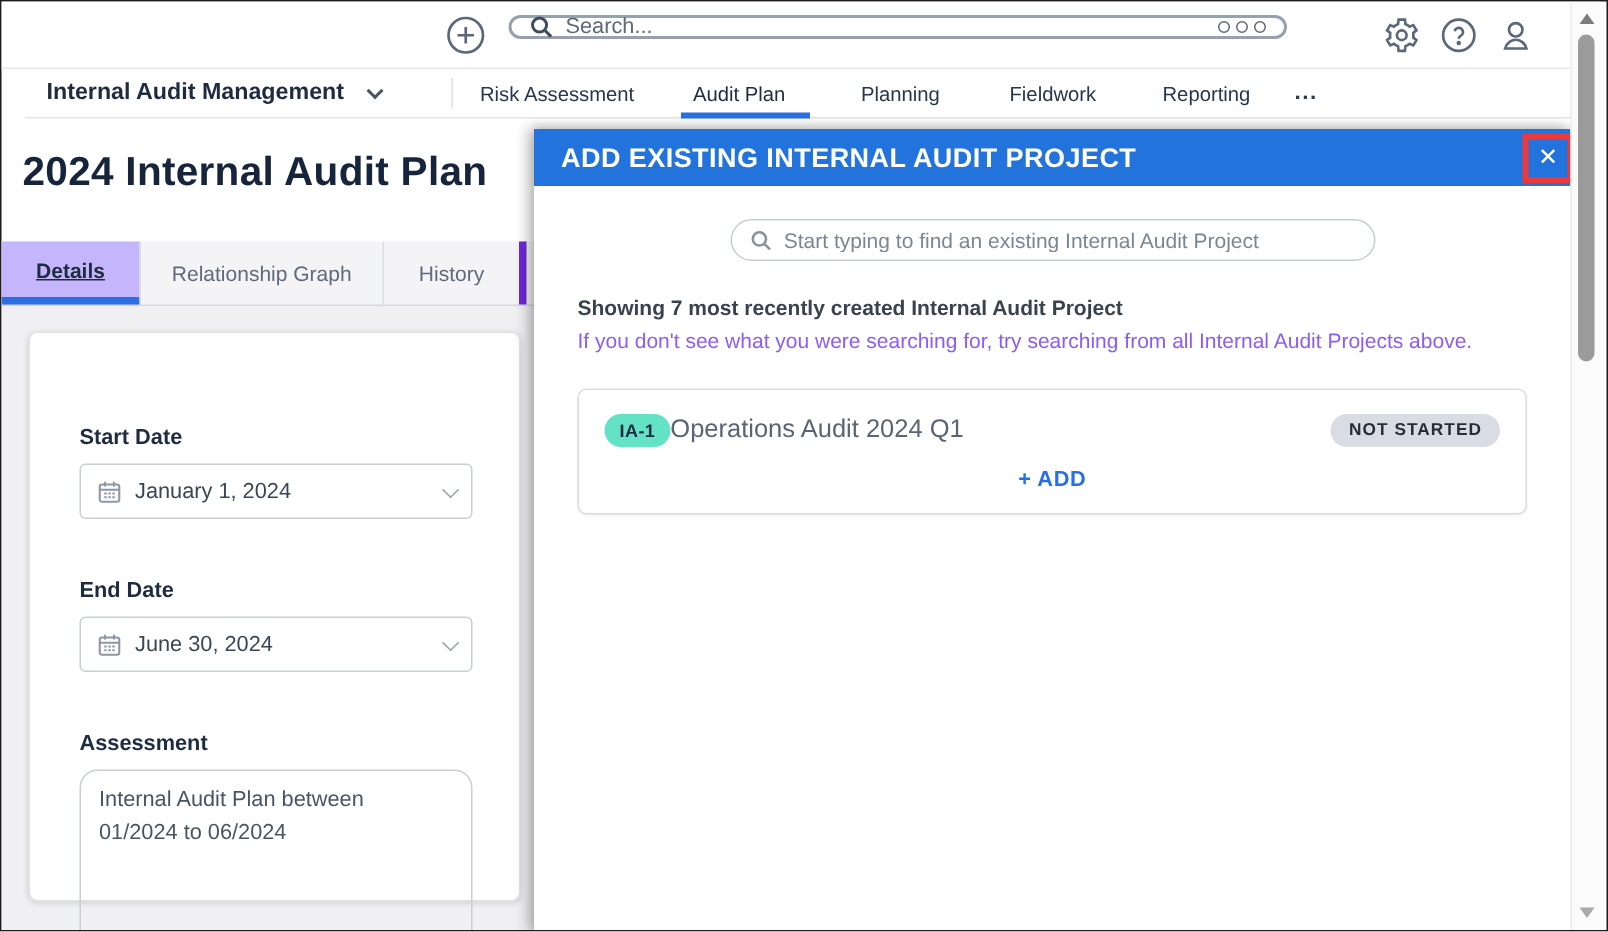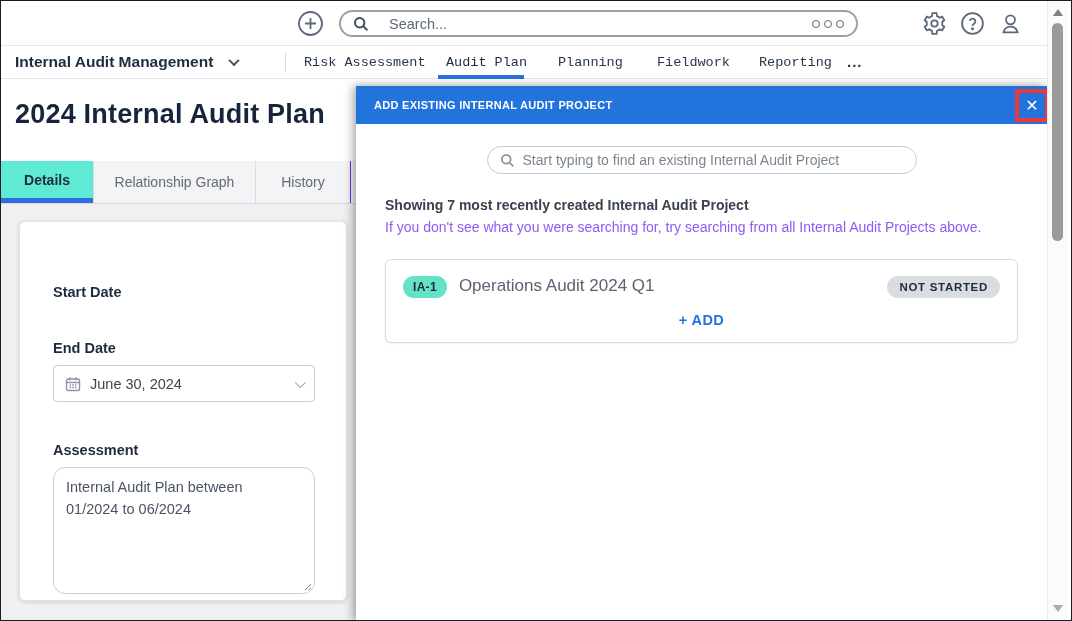--- a/index.html
+++ b/index.html
@@ -5,69 +5,69 @@
   * { margin:0; padding:0; box-sizing:border-box; }
   html,body { background:#e9e9e9; }
   .window {
     position:relative; width:1072px; height:621px; background:#fff;
     border:1px solid #1c1c1c; overflow:hidden;
     font-family:"Liberation Sans", sans-serif;
   }
   
   .topbar { position:absolute; left:0; top:0; width:1046px; height:45px; background:#fff; border-bottom:1px solid #e7e9ec; }
   .plus-btn { position:absolute; left:296px; top:9px; width:27px; height:27px; cursor:pointer; }
-  .search-pill { position:absolute; left:338px; top:9px; width:519px; height:27px; border:2px solid #97a1ad; border-radius:15px; display:flex; align-items:center; gap:20px; padding:0 12px; background:#fff; }
+  .search-pill { position:absolute; left:338px; top:9px; width:519px; height:16px; border:2px solid #97a1ad; border-radius:15px; display:flex; align-items:center; gap:8px; padding:0 12px; background:#fff; }
   .search-pill input { border:none; outline:none; flex:1; font-size:14.5px; color:#44505e; font-family:inherit; background:transparent; }
   .search-pill input::placeholder { color:#5d6977; }
   .dots { display:flex; gap:4px; align-items:center; cursor:pointer; }
   .dot { width:8px; height:8px; border:1.5px solid #5d6977; border-radius:50%; }
   .top-icon { position:absolute; top:10px; width:25px; height:25px; cursor:pointer; }
   .ic-gear { left:921px; } .ic-help { left:959px; } .ic-user { left:997px; }
   
-  .navbar { position:absolute; left:0; top:45px; width:1046px; height:33px; background:#fff; border-bottom:1px solid #e2e5e9; }
+  .navbar { position:absolute; left:16px; top:45px; width:1046px; height:33px; background:#fff; border-bottom:1px solid #e2e5e9; }
   .brand { position:absolute; left:14px; top:0; height:32px; display:flex; align-items:center; gap:17px; cursor:pointer; }
   .brand-label { font-size:15.5px; font-weight:700; color:#1e2c40; }
   .chev { width:8px; height:8px; border-right:2px solid #4a5562; border-bottom:2px solid #4a5562; transform:rotate(45deg) translate(-1px,-1px); }
   .nav-divider { position:absolute; left:284px; top:6px; width:1px; height:20px; background:#dbdfe3; }
-  .nav-tab { position:absolute; top:0; height:32px; display:flex; align-items:center; font-size:13.5px; color:#27374b; cursor:pointer;font-family:Liberation Mono, monospace; }
+  .nav-tab { position:absolute; top:0; height:32px; display:flex; align-items:center; font-size:13.5px; color:#27374b; cursor:pointer; }
   .nt0 { left:303px; } .nt1 { left:445px; color:#1e2c40; } .nt2 { left:557px; } .nt3 { left:656px; } .nt4 { left:758px; }
   .nav-more { position:absolute; left:846px; top:0; height:30px; display:flex; align-items:center; font-size:15px; font-weight:700; letter-spacing:1px; color:#2a3a4c; cursor:pointer; }
   .nav-underline { position:absolute; left:437px; top:29px; width:86px; height:4px; background:#2b6fe0; }
   
   .content-lower { position:absolute; left:0; top:203px; width:356px; height:418px; background:#f0f0f2; }
   .page-title { position:absolute; left:14px; top:98px; font-size:27px; font-weight:700; color:#16243c; letter-spacing:.2px; }
   .tabstrip { position:absolute; left:0; top:160px; width:356px; height:43px; background:#f4f4f6; border-bottom:1px solid #d5d8dc; display:flex; }
   .ptab { height:100%; display:flex; align-items:center; justify-content:center; font-size:14px; color:#5f6b7a; cursor:pointer; }
-  .ptab-details { width:92px; background:#5eead4; color:#1e2c40; font-weight:700; border-bottom:5px solid #2b6fe0; }
+  .ptab-details { width:92px; background:#c4b5fd; color:#1e2c40; font-weight:700; border-bottom:5px solid #2b6fe0;text-decoration:underline; }
   .ptab-rel { width:163px; border-left:1px solid #dadde0; border-right:1px solid #dadde0; }
-  .ptab-hist { width:95px; border-right:1px solid #6d28d9; }
+  .ptab-hist { width:95px; border-right:5px solid #6d28d9; }
   .panel { position:absolute; left:18px; top:220px; width:328px; height:380px; background:#fff; border:1px solid #e3e3e5; border-radius:6px; box-shadow:0 1px 4px rgba(0,0,0,.14); padding:22px 14px 0 33px; }
   .field-label { font-size:14.5px; font-weight:700; color:#1e2c40; margin-bottom:9px;margin-top:40px; }
   .select-field { width:262px; height:37px; border:1px solid #c9ced5; border-radius:4px; display:flex; align-items:center; gap:9px; padding:0 11px; background:#fff; margin-bottom:26px; cursor:pointer; }
   .select-field .value { font-size:14.5px; color:#3b4654; flex:1; }
   .chev-sm { width:8px; height:8px; border-right:1.5px solid #9aa3ae; border-bottom:1.5px solid #9aa3ae; transform:rotate(45deg) translateY(-2px); }
   .desc-box { position:relative; width:262px; height:127px; border:1px solid #c9ced5; border-radius:12px; }
   .desc-box textarea { width:100%; height:100%; border:none; outline:none; resize:none; background:transparent; padding:9px 12px; font-family:inherit; font-size:14.5px; line-height:1.5; color:#4a5563; }
   .grip { position:absolute; right:2px; bottom:2px; cursor:nwse-resize; }
   
   .modal { position:absolute; left:355px; top:85px; width:691px; height:536px; background:#fff; box-shadow:-4px 0 9px rgba(0,0,0,.26), 0 -2px 6px rgba(0,0,0,.12); }
   .modal-header { height:38px; background:#2273dc; display:flex; align-items:center; padding:0 18px; position:relative; }
-  .modal-title { color:#fff; font-size:11px; font-weight:700; letter-spacing:.3px; }
+  .modal-title { color:#fff; font-size:18px; font-weight:700; letter-spacing:.3px; }
   .close-wrap { position:absolute; right:-2px; top:3px; width:34px; height:33px; border:4px solid #e8393c; display:flex; align-items:center; justify-content:center; }
   .close-btn { color:#fff; font-size:16px; line-height:1; cursor:pointer; }
   .modal-search { margin:22px auto 0; width:430px; height:28px; border:1px solid #c6ccd3; border-radius:14px; display:flex; align-items:center; gap:8px; padding:0 12px; }
   .modal-search input { border:none; outline:none; flex:1; font-size:14px; color:#be185d; font-family:inherit; background:transparent; }
   .modal-search input::placeholder { color:#7b8693; }
   .results { margin:23px 29px 0; }
   .results-heading { font-size:14px; font-weight:700; color:#39424d; }
   .results-hint { font-size:14px; color:#8b5cf6; margin-top:6px; }
   .project-card { margin:24px 29px 0; border:1px solid #d8dbe0; border-radius:6px; padding:16px 17px 13px; box-shadow:0 1px 2px rgba(0,0,0,.05); background:#fff; }
   .pc-row1 { display:flex; align-items:flex-start; }
   .id-badge { background:#63e2c6; color:#1d2b3f; font-size:12px; font-weight:700; padding:4px 10px; border-radius:12px; letter-spacing:.3px; }
-  .pc-name { margin-left:12px; font-size:17px; color:#5a6472; }
+  .pc-name { margin-left:0; font-size:17px; color:#5a6472; }
   .status-pill { margin-left:auto; background:#d9dce2; color:#232e39; font-size:11.5px; font-weight:700; letter-spacing:.7px; padding:5px 12px; border-radius:12px; }
   .pc-row2 { text-align:center; margin-top:13px; }
   .add-link { color:#2470e8; font-size:14.5px; font-weight:700; letter-spacing:.4px; cursor:pointer; }
   
   .scrollbar { position:absolute; top:0; right:4px; width:20px; height:619px; background:#fbfbfb; border-left:1px solid #ebebeb; }
   .sb-up { position:absolute; top:8px; left:5px; width:0; height:0; border-left:5px solid transparent; border-right:5px solid transparent; border-bottom:7px solid #7d7d7d; cursor:pointer; }
   .sb-thumb { position:absolute; top:22px; left:4px; width:11px; height:218px; background:#9b9b9b; border-radius:6px; cursor:grab; }
   .sb-down { position:absolute; bottom:8px; left:5px; width:0; height:0; border-left:5px solid transparent; border-right:5px solid transparent; border-top:7px solid #a9a9a9; cursor:pointer; }
   svg { display:block; }
 </style>
@@ -145,20 +145,30 @@
   <div class="page-title">2024 Internal Audit Plan</div>
 
   <div class="tabstrip">
     <div class="ptab ptab-details">Details</div>
     <div class="ptab ptab-rel">Relationship Graph</div>
     <div class="ptab ptab-hist">History</div>
   </div>
 
   <div class="panel">
     <div class="field-label">Start Date</div>
+    <div class="select-field">
+      <span>
+        <svg width="16" height="16" viewBox="0 0 16 16" fill="none" stroke="#8e97a3" stroke-width="1.4">
+          <rect x="1.5" y="3" width="13" height="11.5" rx="1.5"></rect>
+          <path d="M1.5 6.5h13M5 1.2v3.2M11 1.2v3.2M4.5 9h1.6M7.2 9h1.6M9.9 9h1.6M4.5 11.5h1.6M7.2 11.5h1.6M9.9 11.5h1.6"></path>
+        </svg>
+      </span>
+      <span class="value">January 1, 2024</span>
+      <span class="chev-sm"></span>
+    </div>
 
     <div class="field-label">End Date</div>
     <div class="select-field">
       <span>
         <svg width="16" height="16" viewBox="0 0 16 16" fill="none" stroke="#8e97a3" stroke-width="1.4">
           <rect x="1.5" y="3" width="13" height="11.5" rx="1.5"></rect>
           <path d="M1.5 6.5h13M5 1.2v3.2M11 1.2v3.2M4.5 9h1.6M7.2 9h1.6M9.9 9h1.6M4.5 11.5h1.6M7.2 11.5h1.6M9.9 11.5h1.6"></path>
         </svg>
       </span>
       <span class="value">June 30, 2024</span>

